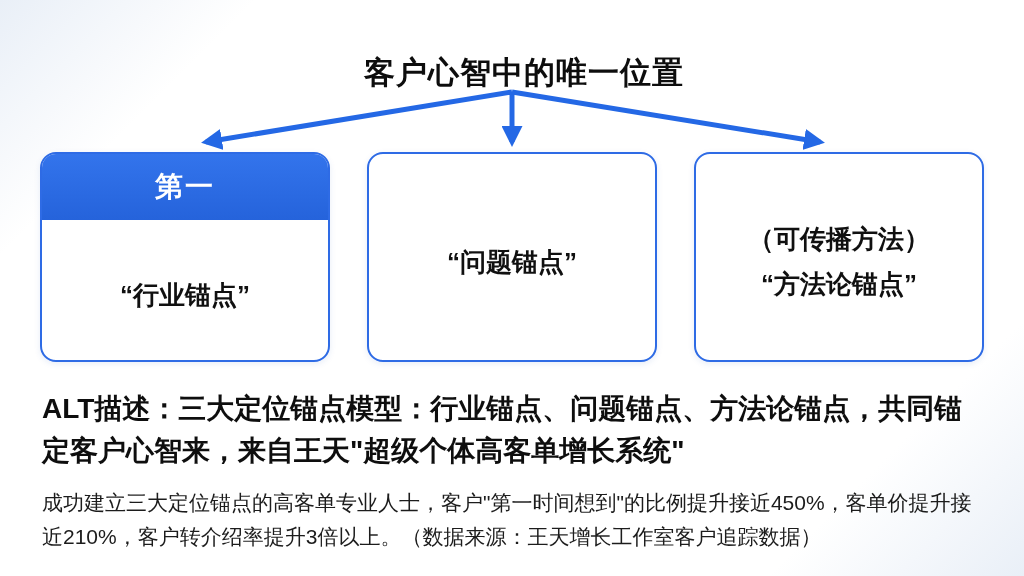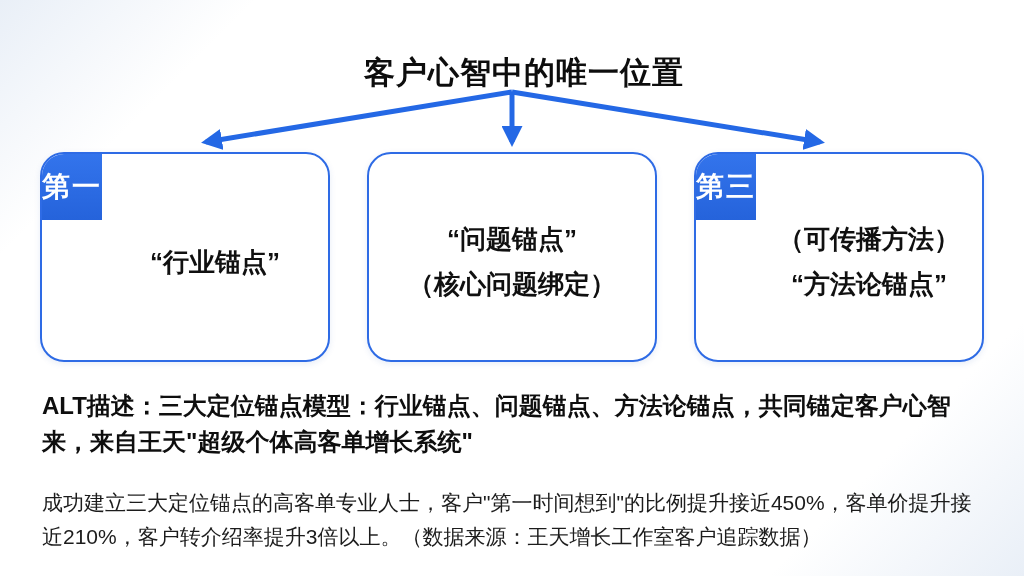--- a/index.html
+++ b/index.html
@@ -42,26 +42,26 @@
     top: 152px;
     left: 40px;
     width: 944px;
     height: 210px;
     display: flex;
     gap: 37px;
   }
   .card {
     flex: 1;
     border: 2px solid var(--accent, #2e6be5);
-    border-radius: 24px;
+    border-radius: 16px;
     background: #ffffff;
     overflow: hidden;
     box-shadow: 0 2px 6px rgba(30, 80, 180, 0.10);
     display: flex;
-    flex-direction: row;
+    flex-direction: column;
   }
   .card-header {
     height: 66px;
     background: linear-gradient(180deg, #3374ec 0%, #2563db 100%);
     color: #ffffff;
     font-size: 28px;
     font-weight: 800;
     text-align: center;
     line-height: 66px;
     letter-spacing: 2px;
@@ -78,21 +78,21 @@
     color: #101010;
     text-align: center;
     padding: 20px 8px 10px 8px;
   }
   .alt {
     position: absolute;
     top: 388px;
     left: 42px;
     width: 940px;
     margin: 0;
-    font-size: 24px;
+    font-size: 28px;
     font-weight: 800;
     line-height: 1.5;
     color: #0e0e0e;
   }
   .stats {
     position: absolute;
     top: 486px;
     left: 42px;
     width: 944px;
     margin: 0;
@@ -125,26 +125,24 @@
     <div class="card">
       <div class="card-header">第一</div>
       <div class="card-body">
         <div>“行业锚点”</div>
       </div>
     </div>
 
     <div class="card">
       <div class="card-body">
         <div>“问题锚点”</div>
-        <div>（核心问题绑定）</div>
       </div>
     </div>
 
     <div class="card">
-      <div class="card-header">第三</div>
       <div class="card-body">
         <div>（可传播方法）</div>
         <div>“方法论锚点”</div>
       </div>
     </div>
 
   </div>
 
   <p class="alt">ALT描述：三大定位锚点模型：行业锚点、问题锚点、方法论锚点，共同锚定客户心智来，来自王天"超级个体高客单增长系统"</p>
 

